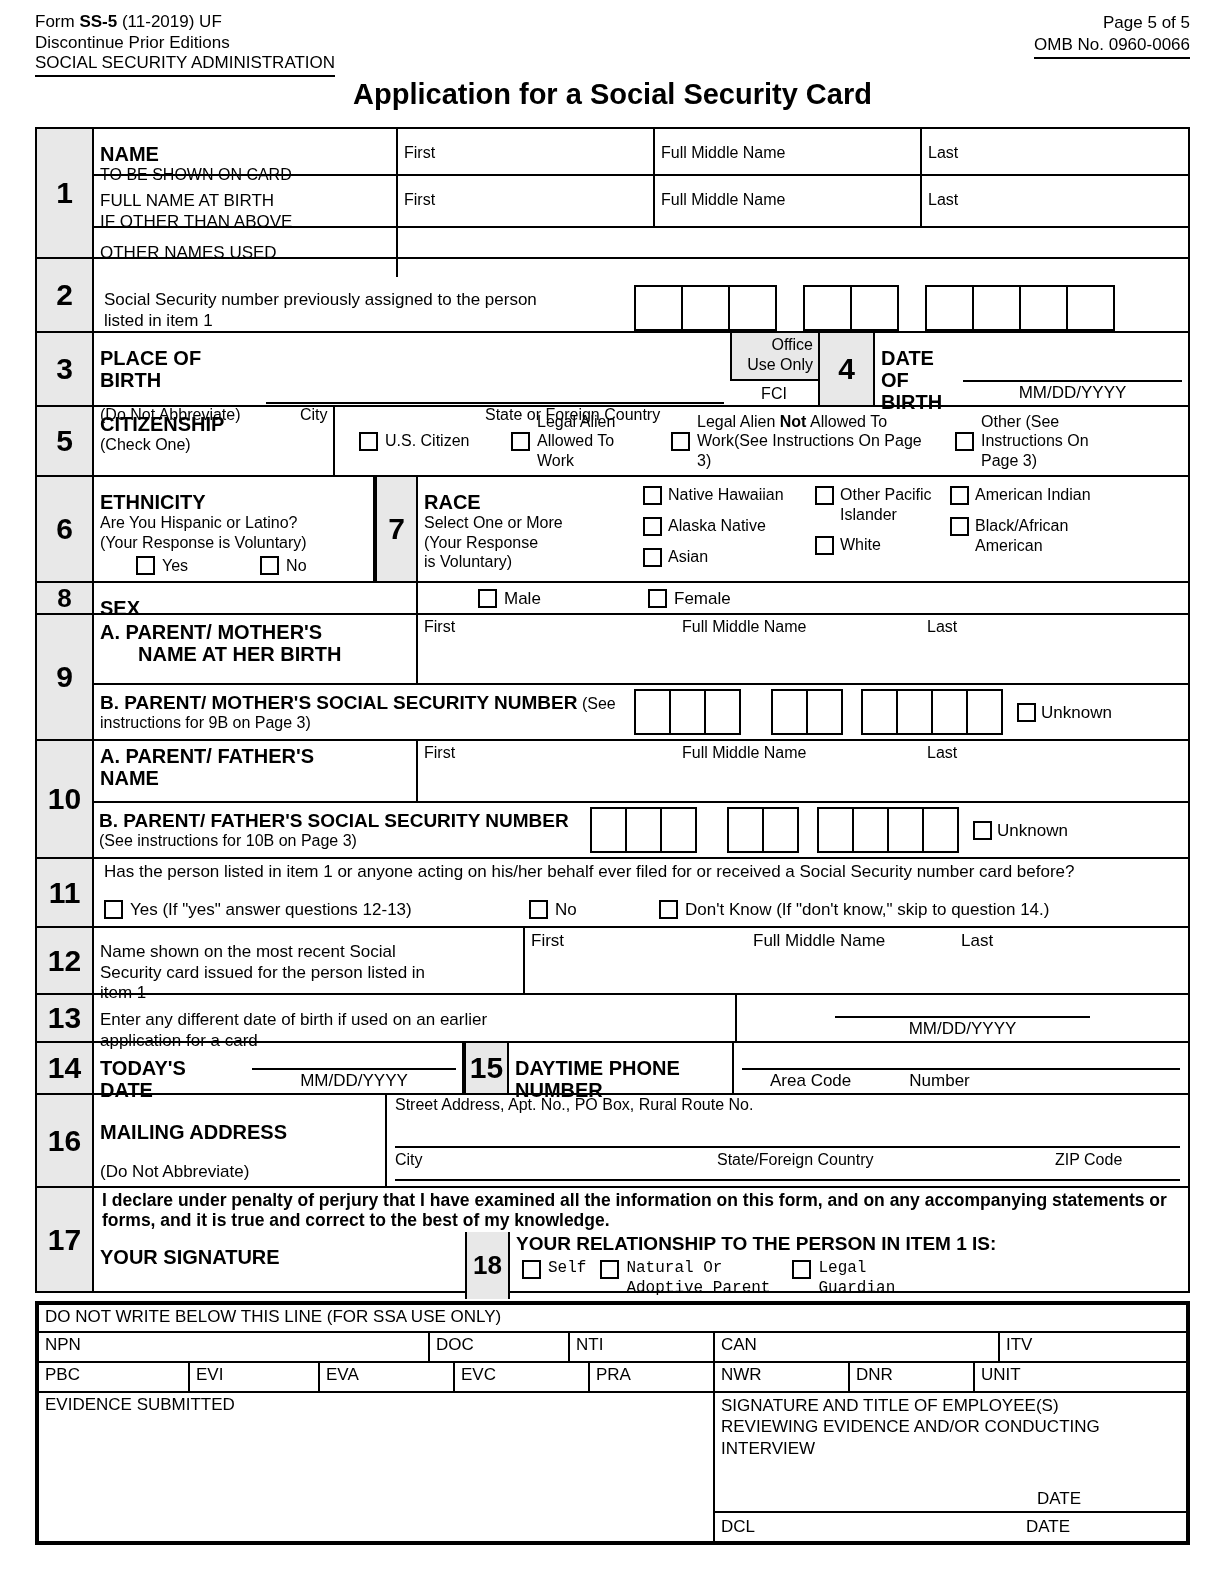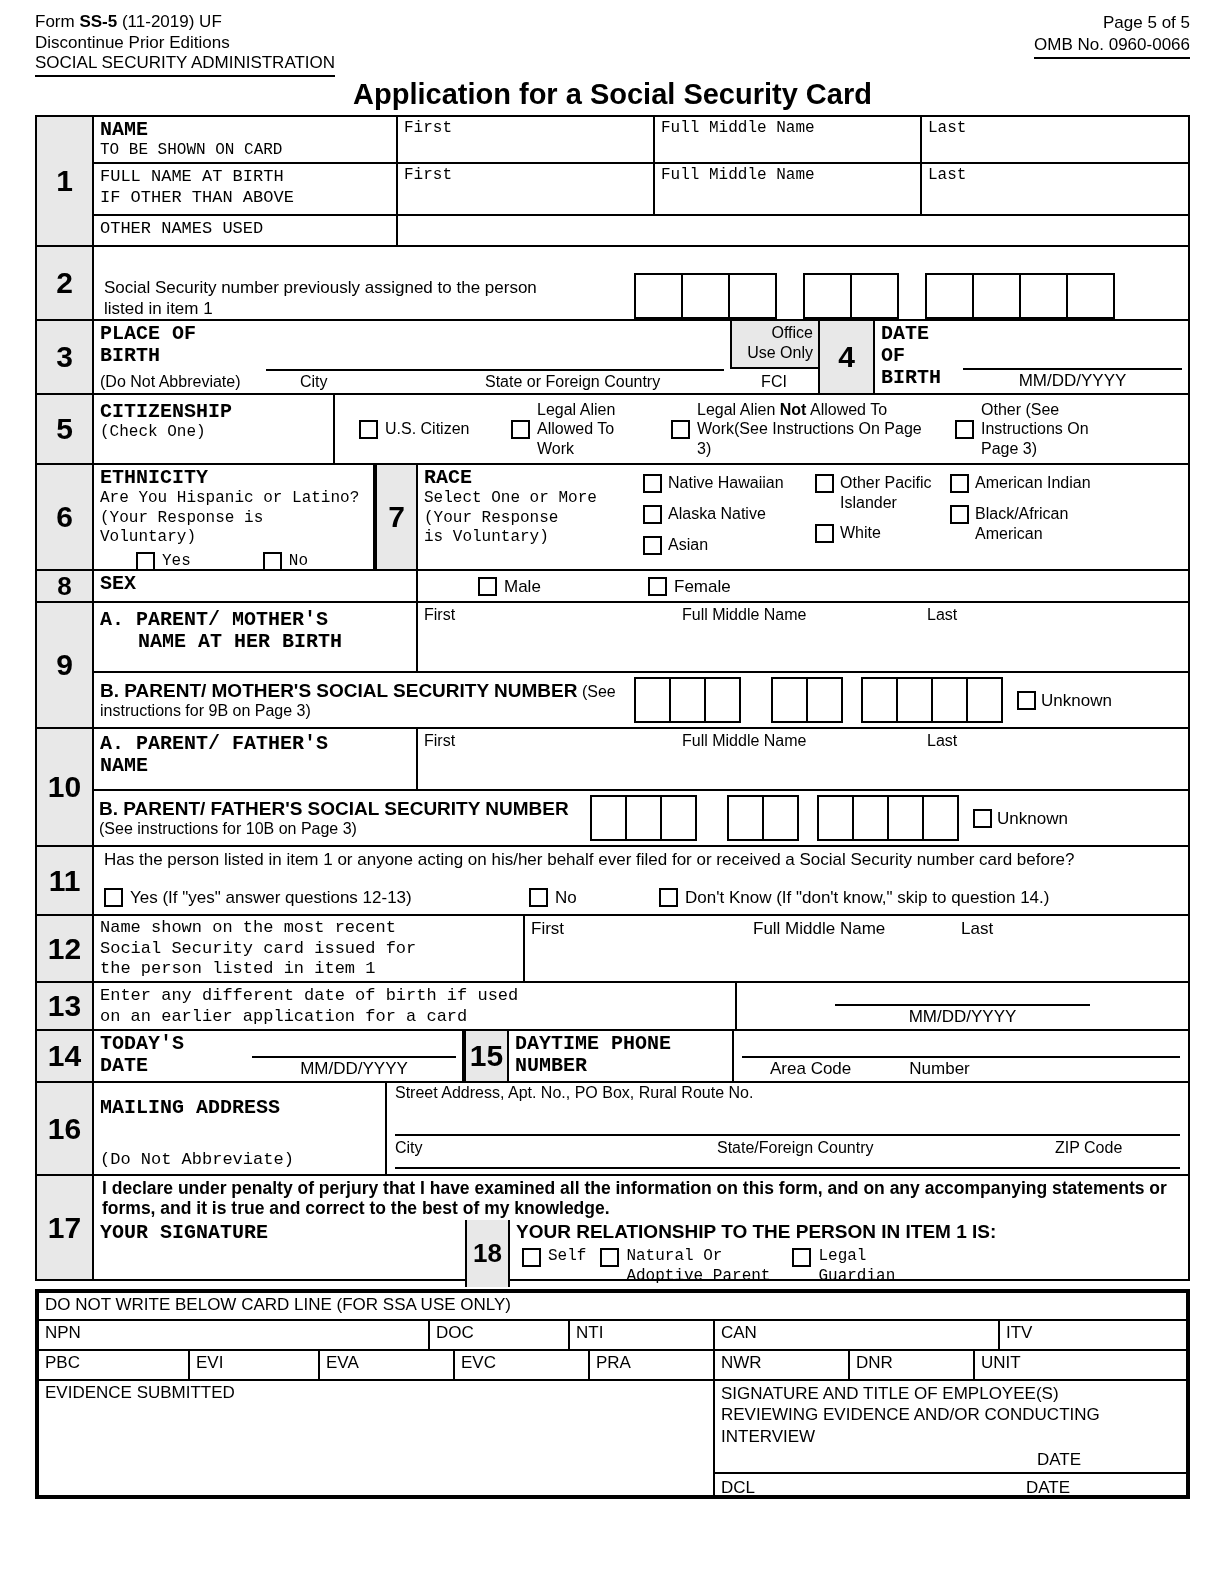--- a/index.html
+++ b/index.html
@@ -2,27 +2,27 @@
 <html><head>
 <meta charset="utf-8">
 <style>
   * { margin:0; padding:0; box-sizing:border-box; }
   html,body { background:#ffffff; }
   body { width:1224px; height:1584px; font-family:"Liberation Sans","DejaVu Sans",sans-serif; color:#000; }
   .page { width:1224px; height:1584px; padding:12px 34px 0 35px; }
   .hdr { display:flex; justify-content:space-between; align-items:flex-start; }
   .hdr-left { font-size:17px; line-height:1.22; border-bottom:2px solid #000; padding-bottom:1px; }
   .hdr-right { font-size:17px; text-align:right; line-height:1.3; border-bottom:2px solid #000; padding-bottom:1px; }
-  .title { text-align:center; font-size:29px; font-weight:bold; margin:1px 0 4px; }
+  .title { text-align:center; font-size:29px; font-weight:bold; margin:1px 0 16px; }
   .form-table { border:2px solid #000; }
   .row { display:flex; border-top:2px solid #000; }
   .row:first-child { border-top:0; }
   .numcell { width:57px; flex:none; background:#e8e8e8; border-right:2px solid #000; display:flex; align-items:center; justify-content:center; font-weight:bold; font-size:30px; }
   .numcell.mid { border-left:2px solid #000; }
-  .cell { padding:2px 6px;font-family:Liberation Mono, monospace; }
+  .cell { padding:14px 6px; }
   .lbl { font-weight:bold; font-size:20px; line-height:1.1; }
   .fs16 { font-size:16px; line-height:1.22; }
   .fs17 { font-size:17px; line-height:1.25; }
   .b { font-weight:bold; }
   .col { display:flex; flex-direction:column; }
   .flex { display:flex; }
   .grow { flex:1 1 auto; min-width:0; }
   .br { border-right:2px solid #000; }
   .bb { border-bottom:2px solid #000; }
   .cb { width:19px; height:19px; border:2px solid #000; background:#fff; flex:none; display:inline-block; }
@@ -518,39 +518,39 @@
               </label>
             </div>
           </div>
         </div>
       </div>
     </div>
 
   </div>
 
   <div class="ssa">
-    <div class="ssa-cell bb" style="height:28px">DO NOT WRITE BELOW CARD LINE (FOR SSA USE ONLY)</div>
+    <div class="ssa-cell bb" style="height:28px">DO NOT WRITE BELOW THIS LINE (FOR SSA USE ONLY)</div>
     <div class="flex bb" style="height:30px">
       <div class="ssa-cell br" style="width:391px"><span>NPN</span></div>
       <div class="ssa-cell br" style="width:140px"><span>DOC</span></div>
       <div class="ssa-cell br" style="width:145px"><span>NTI</span></div>
       <div class="ssa-cell br" style="width:285px"><span>CAN</span></div>
       <div class="ssa-cell grow"><span>ITV</span></div>
     </div>
     <div class="flex bb" style="height:30px">
       <div class="ssa-cell br" style="width:151px"><span>PBC</span></div>
       <div class="ssa-cell br" style="width:130px"><span>EVI</span></div>
       <div class="ssa-cell br" style="width:135px"><span>EVA</span></div>
       <div class="ssa-cell br" style="width:135px"><span>EVC</span></div>
       <div class="ssa-cell br" style="width:125px"><span>PRA</span></div>
       <div class="ssa-cell br" style="width:135px"><span>NWR</span></div>
       <div class="ssa-cell br" style="width:125px"><span>DNR</span></div>
       <div class="ssa-cell grow"><span>UNIT</span></div>
     </div>
-    <div class="flex" style="height:114px">
+    <div class="flex" style="height:148px">
       <div class="ssa-cell br" style="width:676px"><span>EVIDENCE SUBMITTED</span></div>
       <div class="grow col">
         <div class="ssa-cell" style="max-width:400px; line-height:1.25">SIGNATURE AND TITLE OF EMPLOYEE(S) REVIEWING EVIDENCE AND/OR CONDUCTING INTERVIEW</div>
         <div class="grow"></div>
         <div class="fs17" style="align-self:flex-end; padding-right:105px; margin-bottom:2px">DATE</div>
         <div class="flex fs17" style="border-top:2px solid #000; height:30px; padding:3px 6px">
           <span>DCL</span>
           <span style="margin-left:auto; padding-right:110px">DATE</span>
         </div>
       </div>

